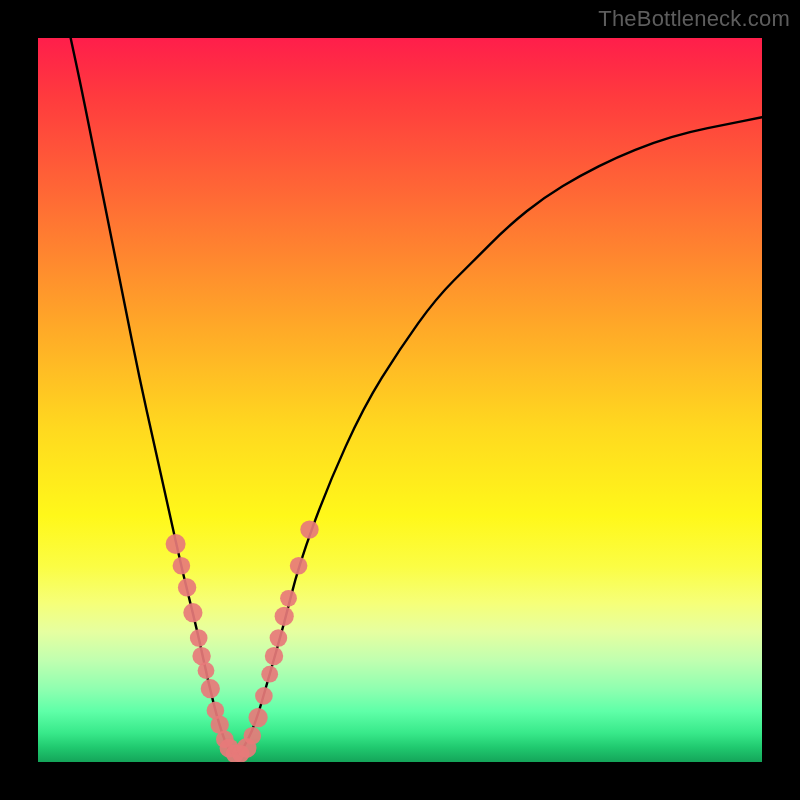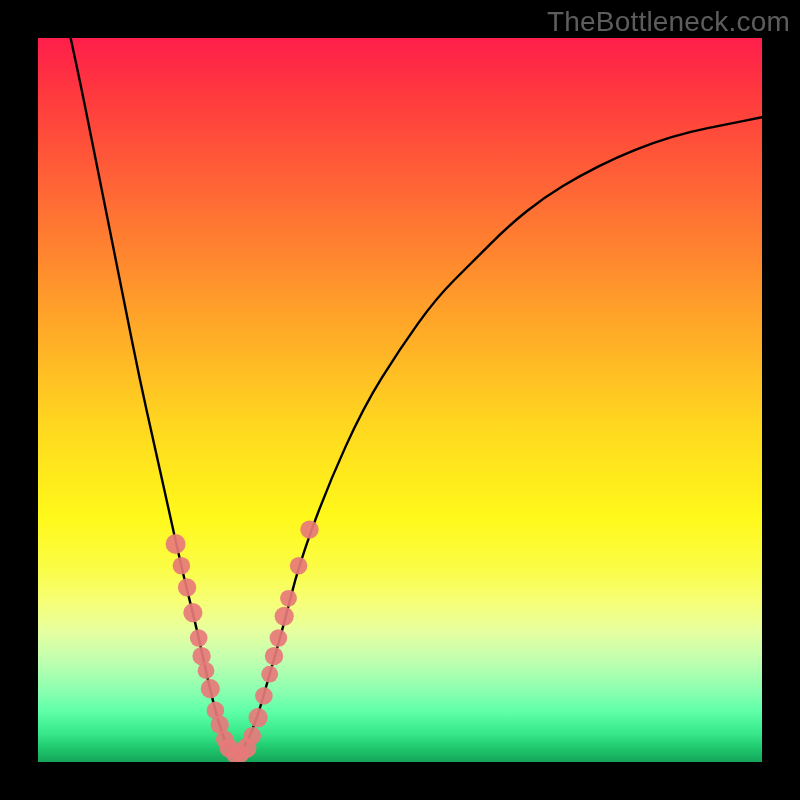--- a/index.html
+++ b/index.html
@@ -51,21 +51,21 @@
   }
   .svg-layer {
     position: absolute;
     inset: 0;
   }
   .watermark {
     position: absolute;
     top: 6px;
     right: 10px;
     color: #5d5d5d;
-    font-size: 28px;
+    font-size: 22px;
     font-weight: 500;
     letter-spacing: 0.2px;
     user-select: none;
   }
 </style>
 </head>
 <body>
 
 <div class="frame">
 

